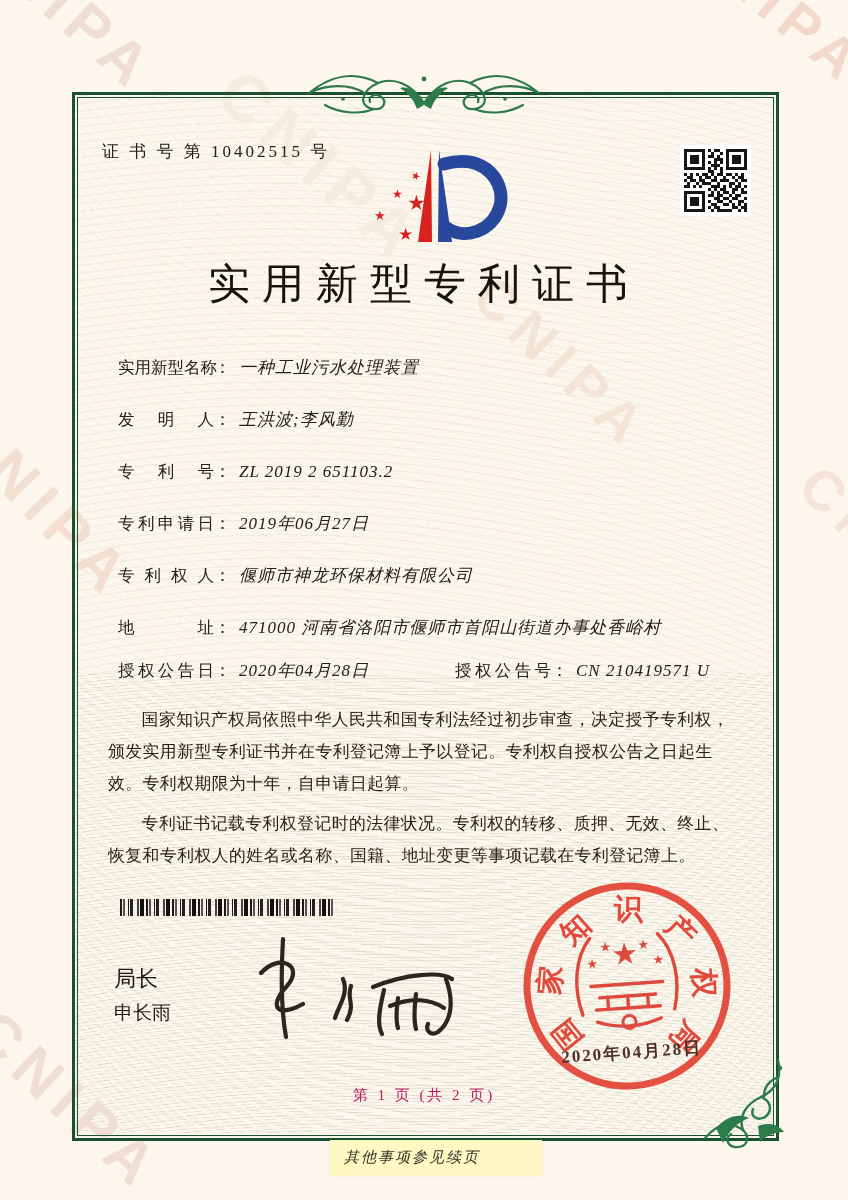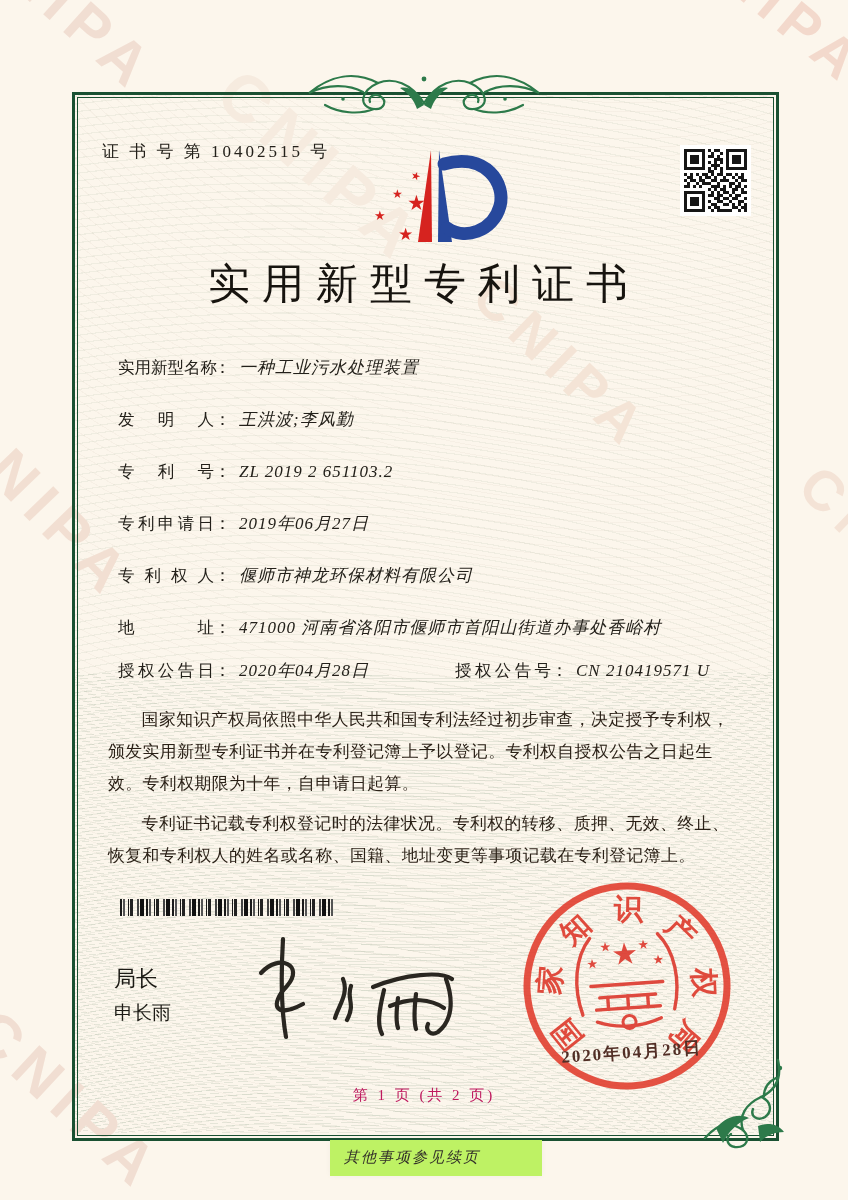--- a/index.html
+++ b/index.html
@@ -72,21 +72,21 @@
   .signature{ position:absolute; left:245px; top:933px; }
 
   .seal{ position:absolute; left:505px; top:864px; transform:rotate(-4deg); mix-blend-mode:multiply; opacity:.95; }
   .ring-char{ font-size:29px; font-weight:bold; fill:#dd372a; text-anchor:middle; dominant-baseline:middle; font-family:"Liberation Serif","DejaVu Serif",serif; }
   .seal-date{ font-size:17px; font-weight:bold; fill:#48231b; text-anchor:middle; letter-spacing:2px; font-family:"Liberation Serif","DejaVu Serif",serif; }
 
   .page-num{ position:absolute; left:0; right:0; top:1086px; text-align:center; font-size:15px; letter-spacing:3px; color:#be185d; }
 
   .note-box{
     position:absolute; left:330px; top:1140px; width:212px; height:36px;
-    background:#bef264; box-shadow:0 0 6px rgba(0,0,0,.04);
+    background:#fef9c3; box-shadow:0 0 6px rgba(0,0,0,.04);
   }
   .note-box span{ display:block; padding:8px 0 0 14px; font-size:15px; font-style:italic; letter-spacing:2px; color:#33302a; }
 
   .ornament-top{ position:absolute; left:299px; top:63px; z-index:2; }
   .ornament-corner{ position:absolute; left:688px; top:1056px; z-index:4; }
 </style>
 </head>
 <body>
 
 <div class="page">

